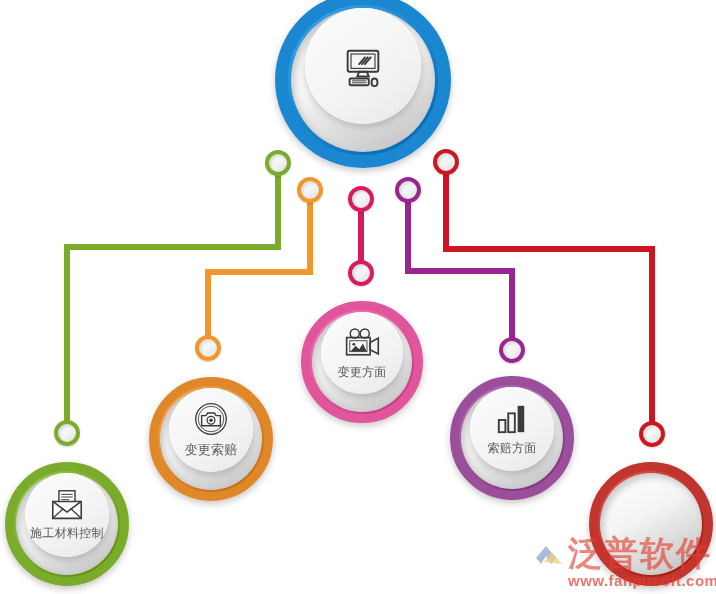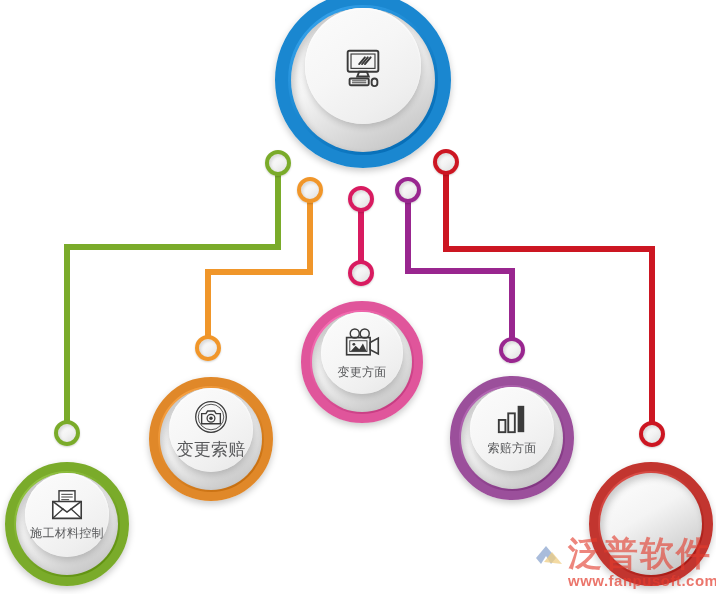--- a/index.html
+++ b/index.html
@@ -165,21 +165,21 @@
     <div class="face" style="inset: 11px 20px 29px; box-shadow: rgba(0, 0, 0, 0.16) 0px 3px 6px, rgba(255, 255, 255, 0.9) 0px 1px 2px inset;">
       <span class="icon">
         <svg width="34" height="34" viewBox="0 0 40 40">
           <circle cx="20" cy="20" r="18" fill="none" stroke="#3b3b3b" stroke-width="1.5"></circle>
           <circle cx="20" cy="20" r="15" fill="none" stroke="#3b3b3b" stroke-width="1"></circle>
           <path d="M9 16 L14 16 L16 13 L24 13 L26 16 L31 16 L31 28 L9 28 Z" fill="none" stroke="#3b3b3b" stroke-width="1.6"></path>
           <circle cx="20" cy="21.5" r="4.6" fill="none" stroke="#3b3b3b" stroke-width="1.5"></circle>
           <circle cx="20" cy="21.5" r="2" fill="#3b3b3b"></circle>
         </svg>
       </span>
-      <span class="label" style="font-size: 17px; margin-top: 6px;">变更索赔</span>
+      <span class="label" style="font-size: 13px; margin-top: 6px;">变更索赔</span>
     </div>
   </div>
 
   <div class="node" id="node-3" style="width: 124px; height: 124px; left: 450px; top: 376px;">
     <div class="ring" style="border: 9px solid rgb(155, 79, 155); background: linear-gradient(145deg, rgb(189, 113, 189) 0%, rgb(155, 79, 155) 48%, rgb(121, 45, 121) 100%); box-shadow: rgba(0, 0, 0, 0.22) 0px 3px 7px;"></div>
     <div class="shadowlip" style="inset: 11px; box-shadow: rgba(0, 0, 0, 0.2) 3px 4px 7px inset;"></div>
     <div class="face" style="inset: 11px 20px 29px; box-shadow: rgba(0, 0, 0, 0.16) 0px 3px 6px, rgba(255, 255, 255, 0.9) 0px 1px 2px inset;">
       <span class="icon">
         <svg width="32" height="32" viewBox="0 0 34 34">
           <rect x="3" y="18" width="7" height="13" fill="none" stroke="#3b3b3b" stroke-width="2"></rect>

